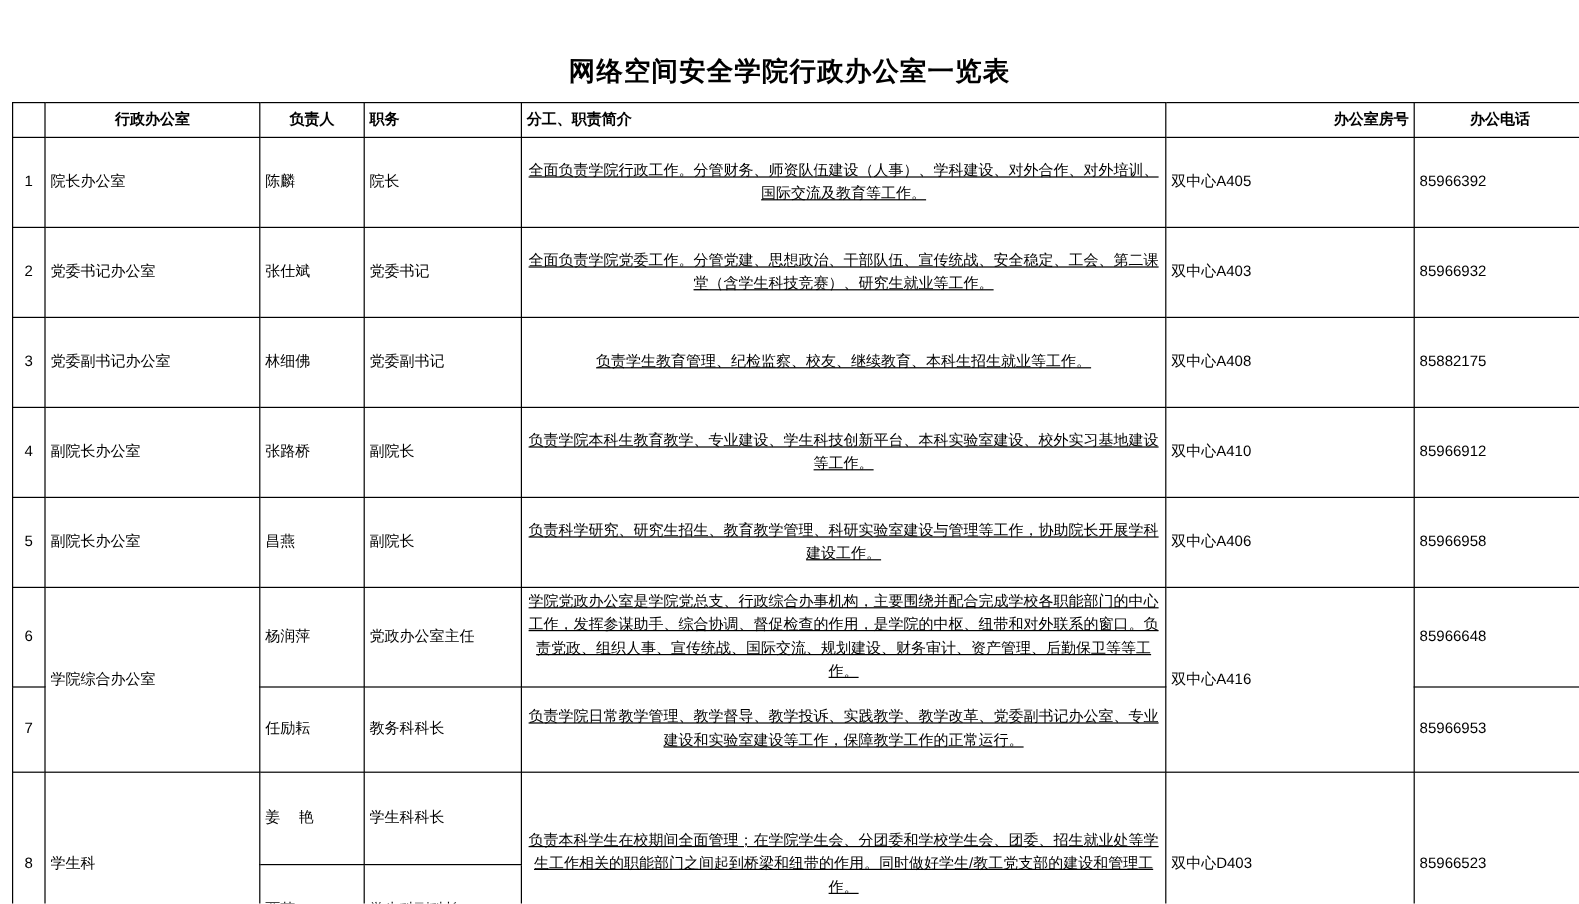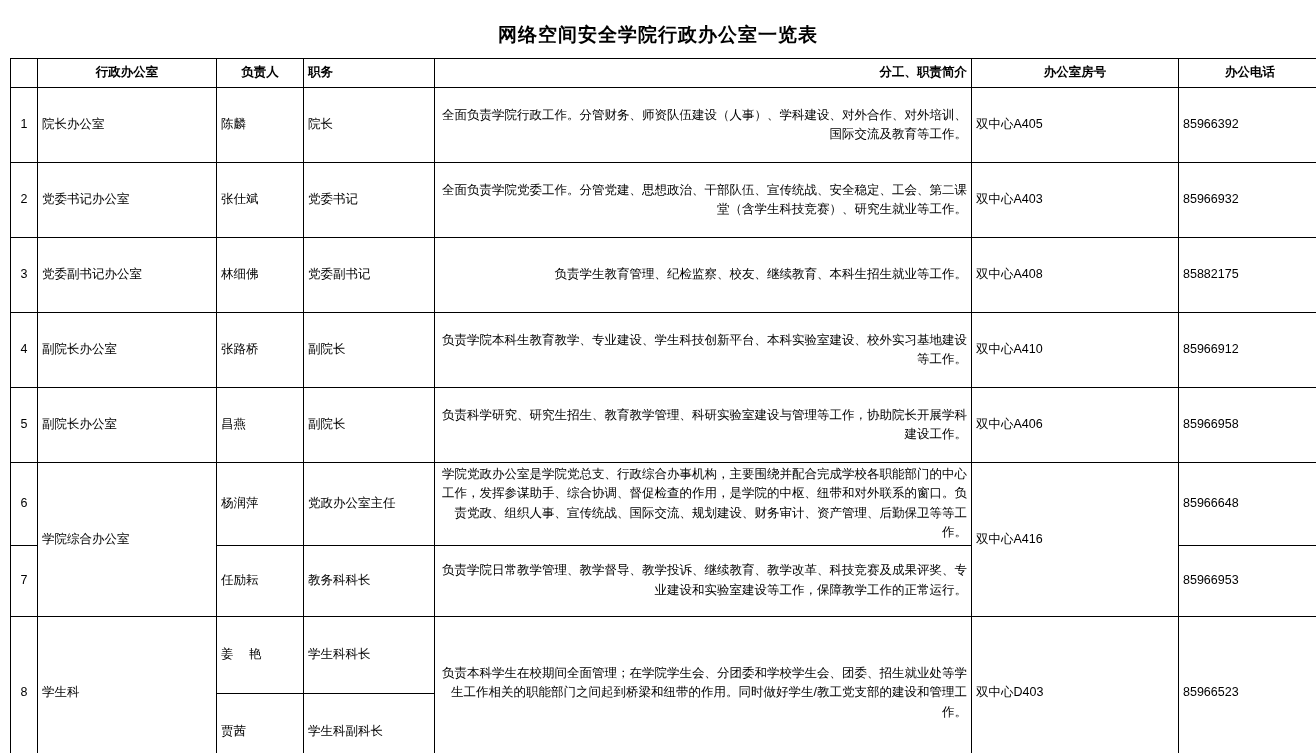--- a/index.html
+++ b/index.html
@@ -14,26 +14,27 @@
     color: #000000;
     overflow: hidden;
   }
   .page {
     position: relative;
     width: 1316px;
     height: 753px;
   }
   .doc-title {
     text-align: center;
-    font-size: 19px;
+    font-size: 22px;
     font-weight: bold;
     letter-spacing: 1px;
     padding-top: 22px;
     padding-bottom: 10px;
     font-family: "Liberation Serif", serif;
+    margin-top: 23px;
   }
   table.sheet {
     border-collapse: collapse;
     width: 1296px;
     margin: 0 10px;
     table-layout: fixed;
   }
   table.sheet td, table.sheet th {
     border: 1px solid #000000;
     font-size: 12.5px;
@@ -44,27 +45,27 @@
   thead th {
     font-weight: bold;
     text-align: center;
     height: 24px;
     font-size: 13px;
   }
   .c-idx { width: 18px; text-align: center; }
   .c-office { width: 170px; text-align: center; }
   .c-person { width: 78px; text-align: center; }
   .c-role { width: 122px; text-align: left; }
-  .c-duty { width: 528px; text-align: right; }
-  .c-room { width: 198px; text-align: center; }
+  .c-duty { width: 528px; text-align: left; }
+  .c-room { width: 198px; text-align: right; }
   .c-phone { width: 134px; text-align: center; }
 
   td.idx { text-align: center; font-size: 12px; }
   td.center { text-align: left; }
-  td.duty { text-align: right; padding-left: 6px; padding-right: 6px; }
+  td.duty { text-align: center; padding-left: 6px; padding-right: 6px; text-decoration: underline; }
   .spaced { letter-spacing: 6px; }
   .row-tall td { height: 70px; }
   .row-mid td { height: 66px; }
   .row-x td { height: 76px; }
   .row-s td { height: 72px; }
 </style>
 </head>
 <body>
 
 <div class="page">
@@ -142,21 +143,21 @@
         <td class="center">党政办公室主任</td>
         <td class="duty">学院党政办公室是学院党总支、行政综合办事机构，主要围绕并配合完成学校各职能部门的中心工作，发挥参谋助手、综合协调、督促检查的作用，是学院的中枢、纽带和对外联系的窗口。负责党政、组织人事、宣传统战、国际交流、规划建设、财务审计、资产管理、后勤保卫等等工作。</td>
         <td class="center" rowspan="2">双中心A416</td>
         <td class="center">85966648</td>
       </tr>
 
       <tr class="row-mid">
         <td class="idx">7</td>
         <td class="center">任励耘</td>
         <td class="center">教务科科长</td>
-        <td class="duty">负责学院日常教学管理、教学督导、教学投诉、继续教育、教学改革、科技竞赛及成果评奖、专业建设和实验室建设等工作，保障教学工作的正常运行。</td>
+        <td class="duty">负责学院日常教学管理、教学督导、教学投诉、实践教学、教学改革、党委副书记办公室、专业建设和实验室建设等工作，保障教学工作的正常运行。</td>
         <td class="center">85966953</td>
       </tr>
 
       <tr class="row-s">
         <td class="idx" rowspan="2">8</td>
         <td class="center" rowspan="2">学生科</td>
         <td class="center spaced">姜 艳</td>
         <td class="center">学生科科长</td>
         <td class="duty" rowspan="2">负责本科学生在校期间全面管理；在学院学生会、分团委和学校学生会、团委、招生就业处等学生工作相关的职能部门之间起到桥梁和纽带的作用。同时做好学生/教工党支部的建设和管理工作。</td>
         <td class="center" rowspan="2">双中心D403</td>

